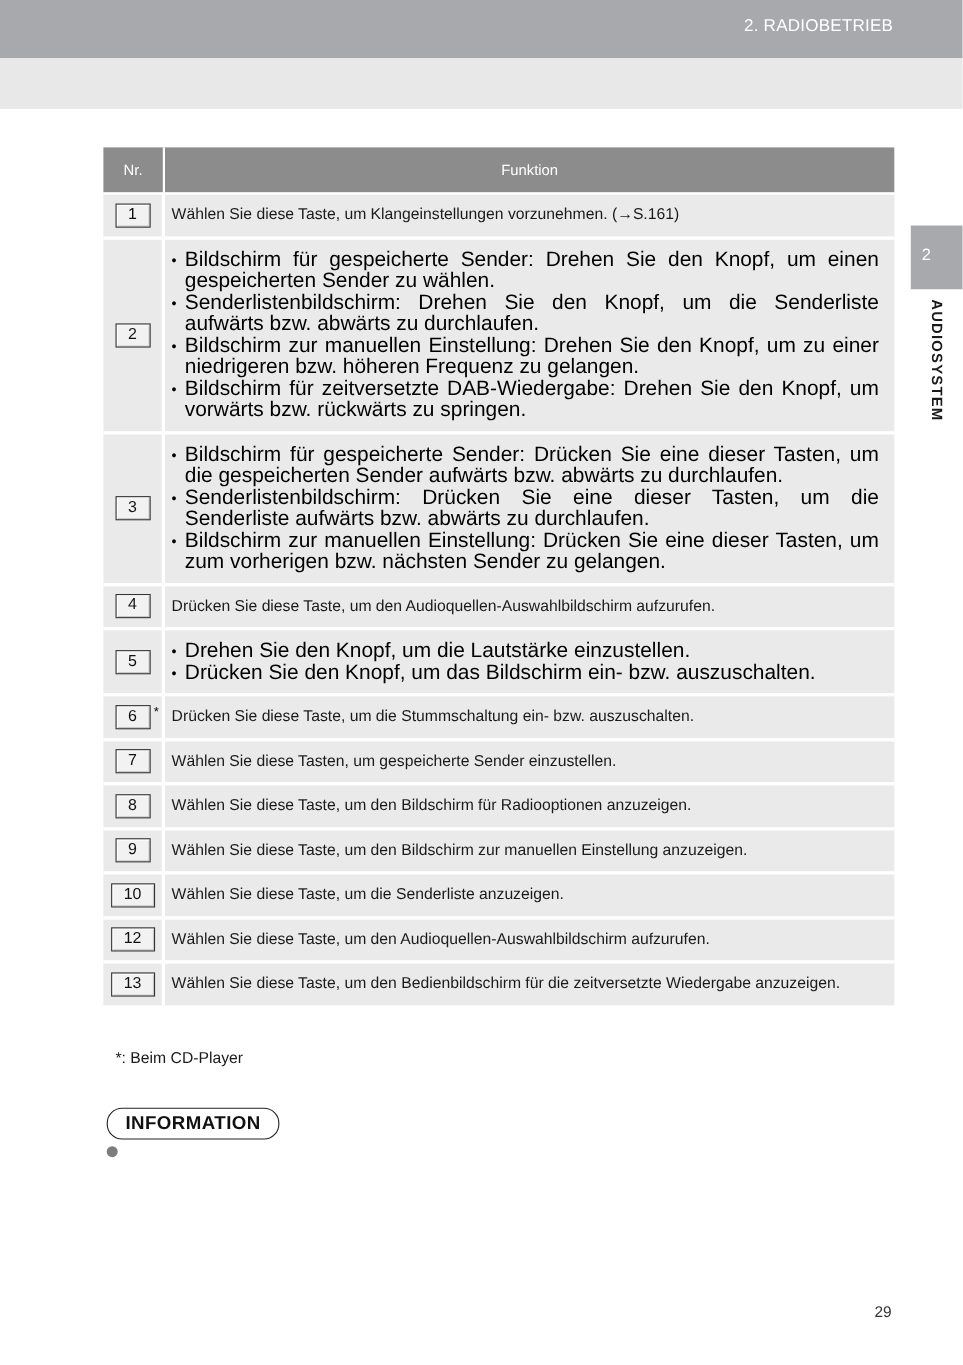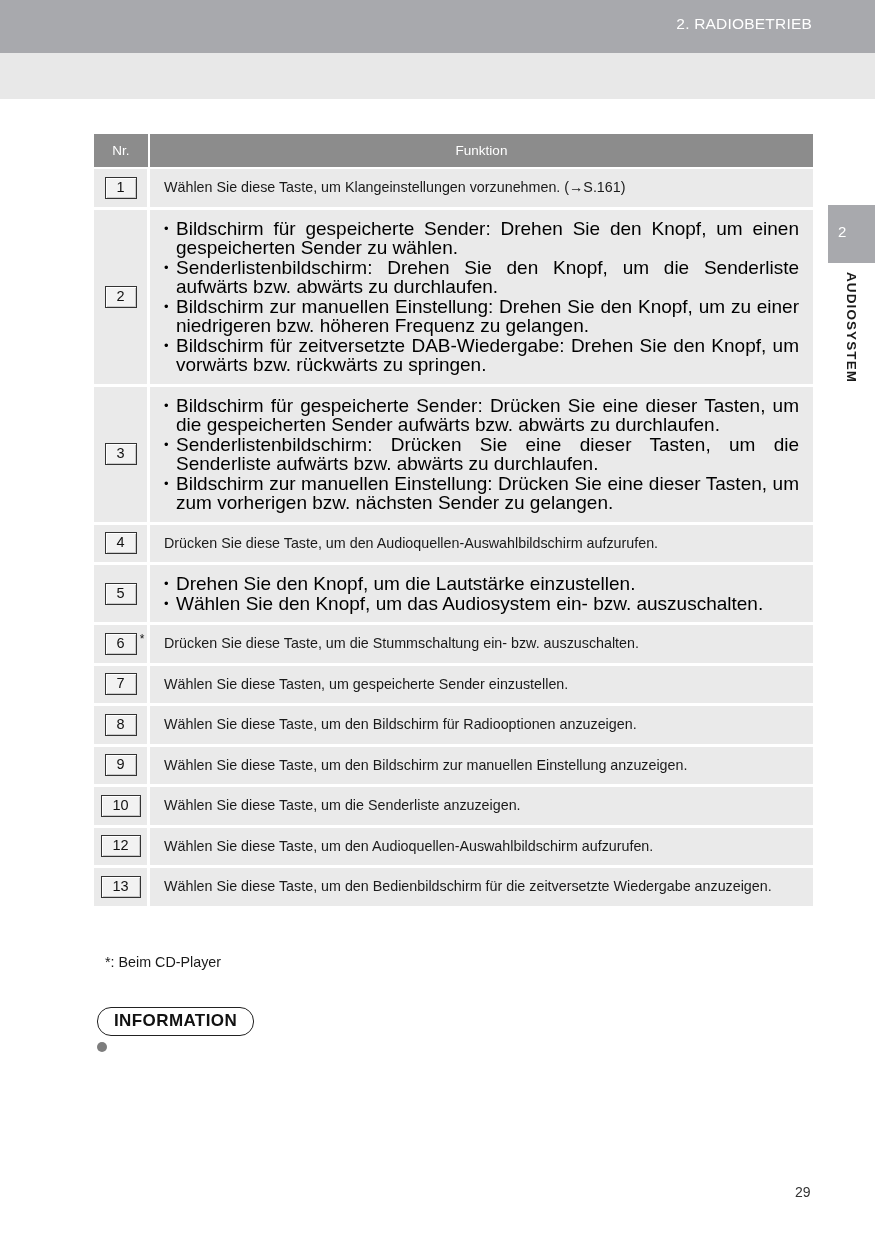--- a/index.html
+++ b/index.html
@@ -91,21 +91,21 @@
     table-layout: fixed;
   }
   .tbl col.c-nr { width: 56px; }
   .tbl col.c-fn { width: 663px; }
 
   .tbl thead th {
     background: #8c8c8c;
     color: #ffffff;
     font-weight: normal;
     font-size: 13.5px;
-    height: 33px;
+    height: 41px;
     vertical-align: middle;
     text-align: center;
     padding: 0;
   }
   .tbl thead th.h-nr {
     border-right: 2px solid #ffffff;
   }
 
   .tbl tbody td {
     background: #eaeaea;
@@ -115,21 +115,21 @@
   }
   .tbl tbody tr:first-child td {
     border-top: 2px solid #ffffff;
   }
   .tbl tbody td.cell-nr {
     text-align: center;
     border-right: 3px solid #ffffff;
     padding: 6px 0;
   }
   .tbl tbody td.cell-fn {
-    padding: 9px 14px 9px 14px;
+    padding: 9px 14px 9px 6px;
     margin-left: 44px;
   }
 
   
   .numbox {
     display: inline-block;
     position: relative;
     min-width: 22px;
     padding: 1px 4px 2px 4px;
     border: 1.6px solid #333333;
@@ -301,21 +301,21 @@
           <td class="cell-nr"><span class="numbox">4</span></td>
           <td class="cell-fn">
             <div class="fn-line">Drücken Sie diese Taste, um den Audioquellen-Auswahlbildschirm aufzurufen.</div>
           </td>
         </tr>
         <tr>
           <td class="cell-nr"><span class="numbox">5</span></td>
           <td class="cell-fn">
             <ul class="fn-list">
               <li>Drehen Sie den Knopf, um die Lautstärke einzustellen.</li>
-              <li>Wählen Sie den Knopf, um das Audiosystem ein- bzw. auszuschalten.</li>
+              <li>Drücken Sie den Knopf, um das Bildschirm ein- bzw. auszuschalten.</li>
             </ul>
           </td>
         </tr>
         <tr>
           <td class="cell-nr"><span class="numbox">6<span class="numstar">*</span></span></td>
           <td class="cell-fn">
             <div class="fn-line">Drücken Sie diese Taste, um die Stummschaltung ein- bzw. auszuschalten.</div>
           </td>
         </tr>
         <tr>

